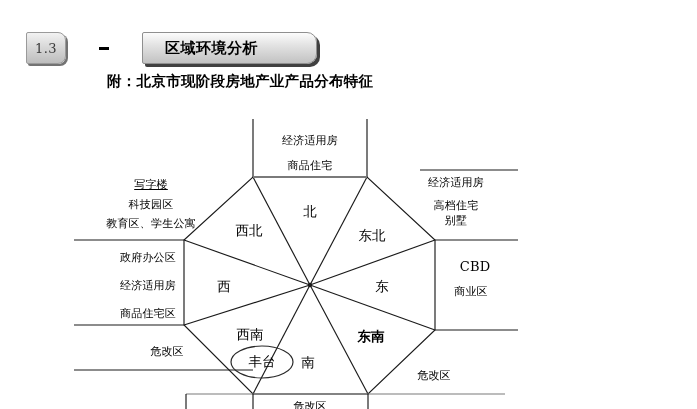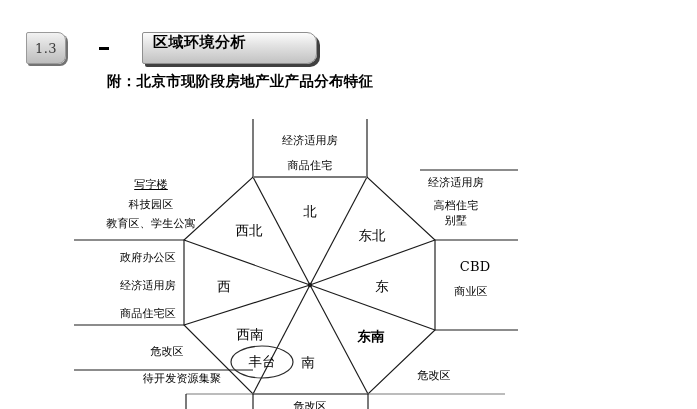--- a/index.html
+++ b/index.html
@@ -53,21 +53,22 @@
     height: 3px;
     background: #000;
   }
   .title-chip {
     width: 175px;
     background: linear-gradient(to bottom, #fcfcfc 0%, #e3e3e3 40%, #c2c2c2 100%);
     border: 1px solid #8f8f8f;
     border-radius: 2px 10px 10px 2px;
     box-shadow: 3px 3px 0 rgba(0,0,0,0.75);
     display: flex;
-    padding-left: 10px;
+    align-items: center;
+    padding-left: 22px;
     box-sizing: border-box;
   }
   .title-chip span {
     font-size: 15px;
     font-weight: bold;
     color: #000;
     letter-spacing: 0.5px;
   }
 
   
@@ -183,21 +184,20 @@
 
   <div class="dlabel ctr" style="left:151px; top:176px;text-decoration:underline;">写字楼</div>
   <div class="dlabel ctr" style="left:151px; top:196px;">科技园区</div>
   <div class="dlabel ctr" style="left:151px; top:215px;">教育区、学生公寓</div>
 
   <div class="dlabel ctr" style="left:148px; top:249px;">政府办公区</div>
   <div class="dlabel ctr" style="left:148px; top:277px;">经济适用房</div>
   <div class="dlabel ctr" style="left:148px; top:305px;">商品住宅区</div>
 
   <div class="dlabel ctr" style="left:167px; top:343px;">危改区</div>
-  <div class="dlabel ctr" style="left:182px; top:370px;">待开发资源集聚</div>
 
   <div class="dlabel ctr" style="left:456px; top:174px;">经济适用房</div>
   <div class="dlabel ctr" style="left:456px; top:197px;">高档住宅</div>
   <div class="dlabel ctr" style="left:456px; top:212px;">别墅</div>
 
   <div class="dlabel serif ctr" style="left:475px; top:258px;">CBD</div>
   <div class="dlabel ctr" style="left:471px; top:283px;">商业区</div>
 
   <div class="dlabel ctr" style="left:434px; top:367px;">危改区</div>
 

